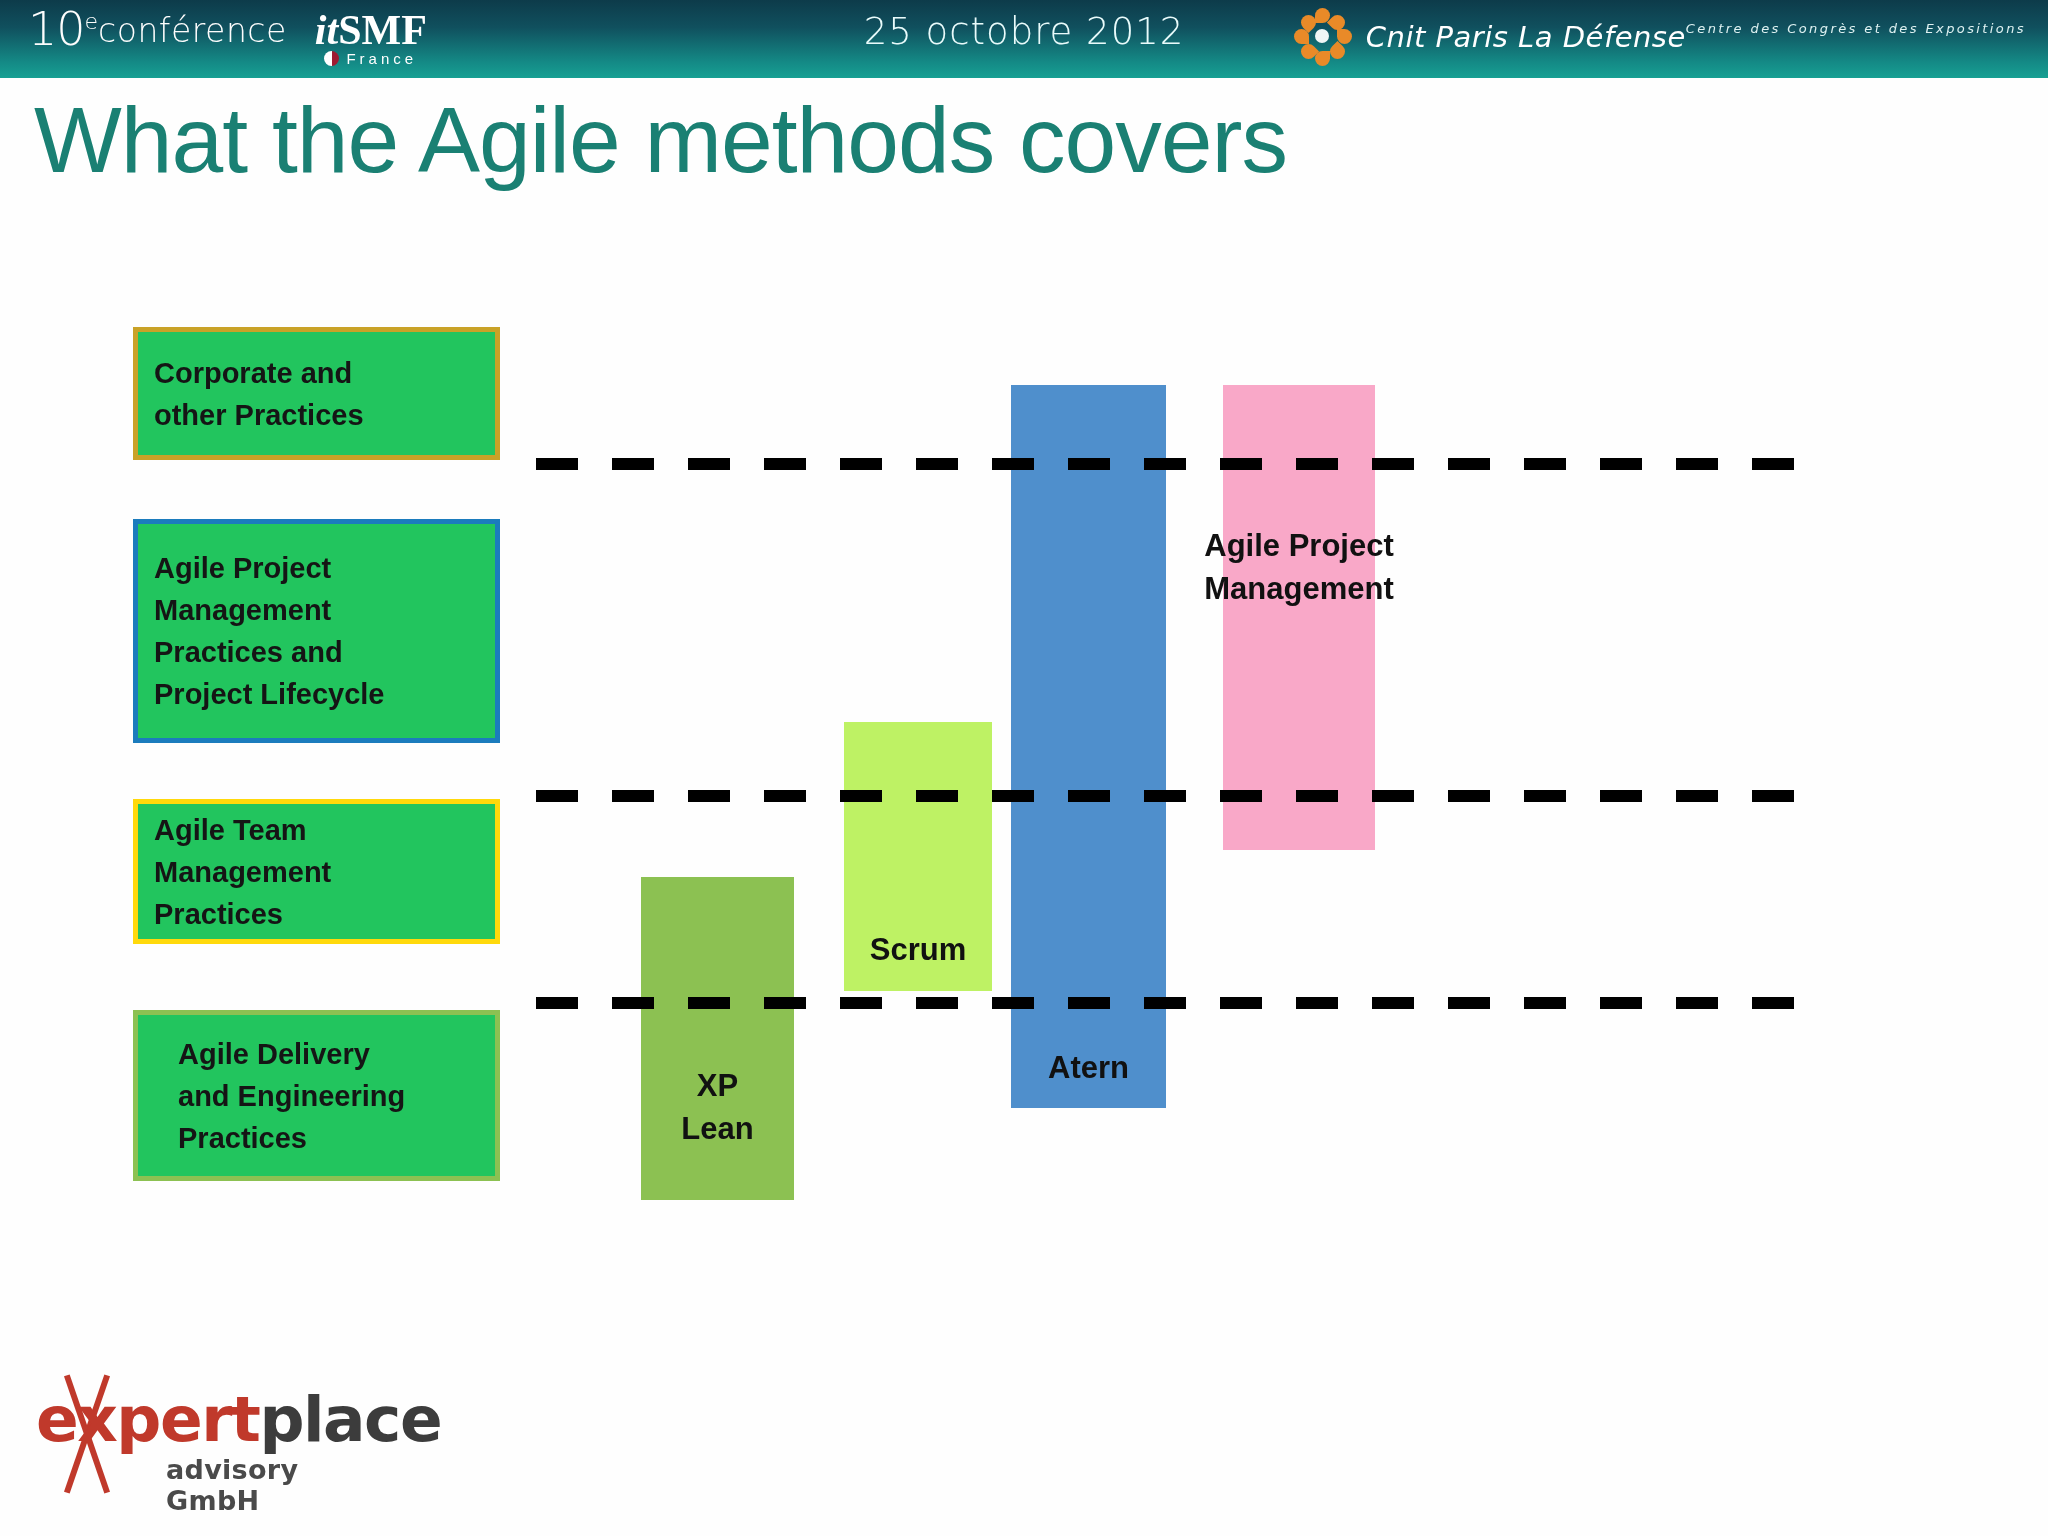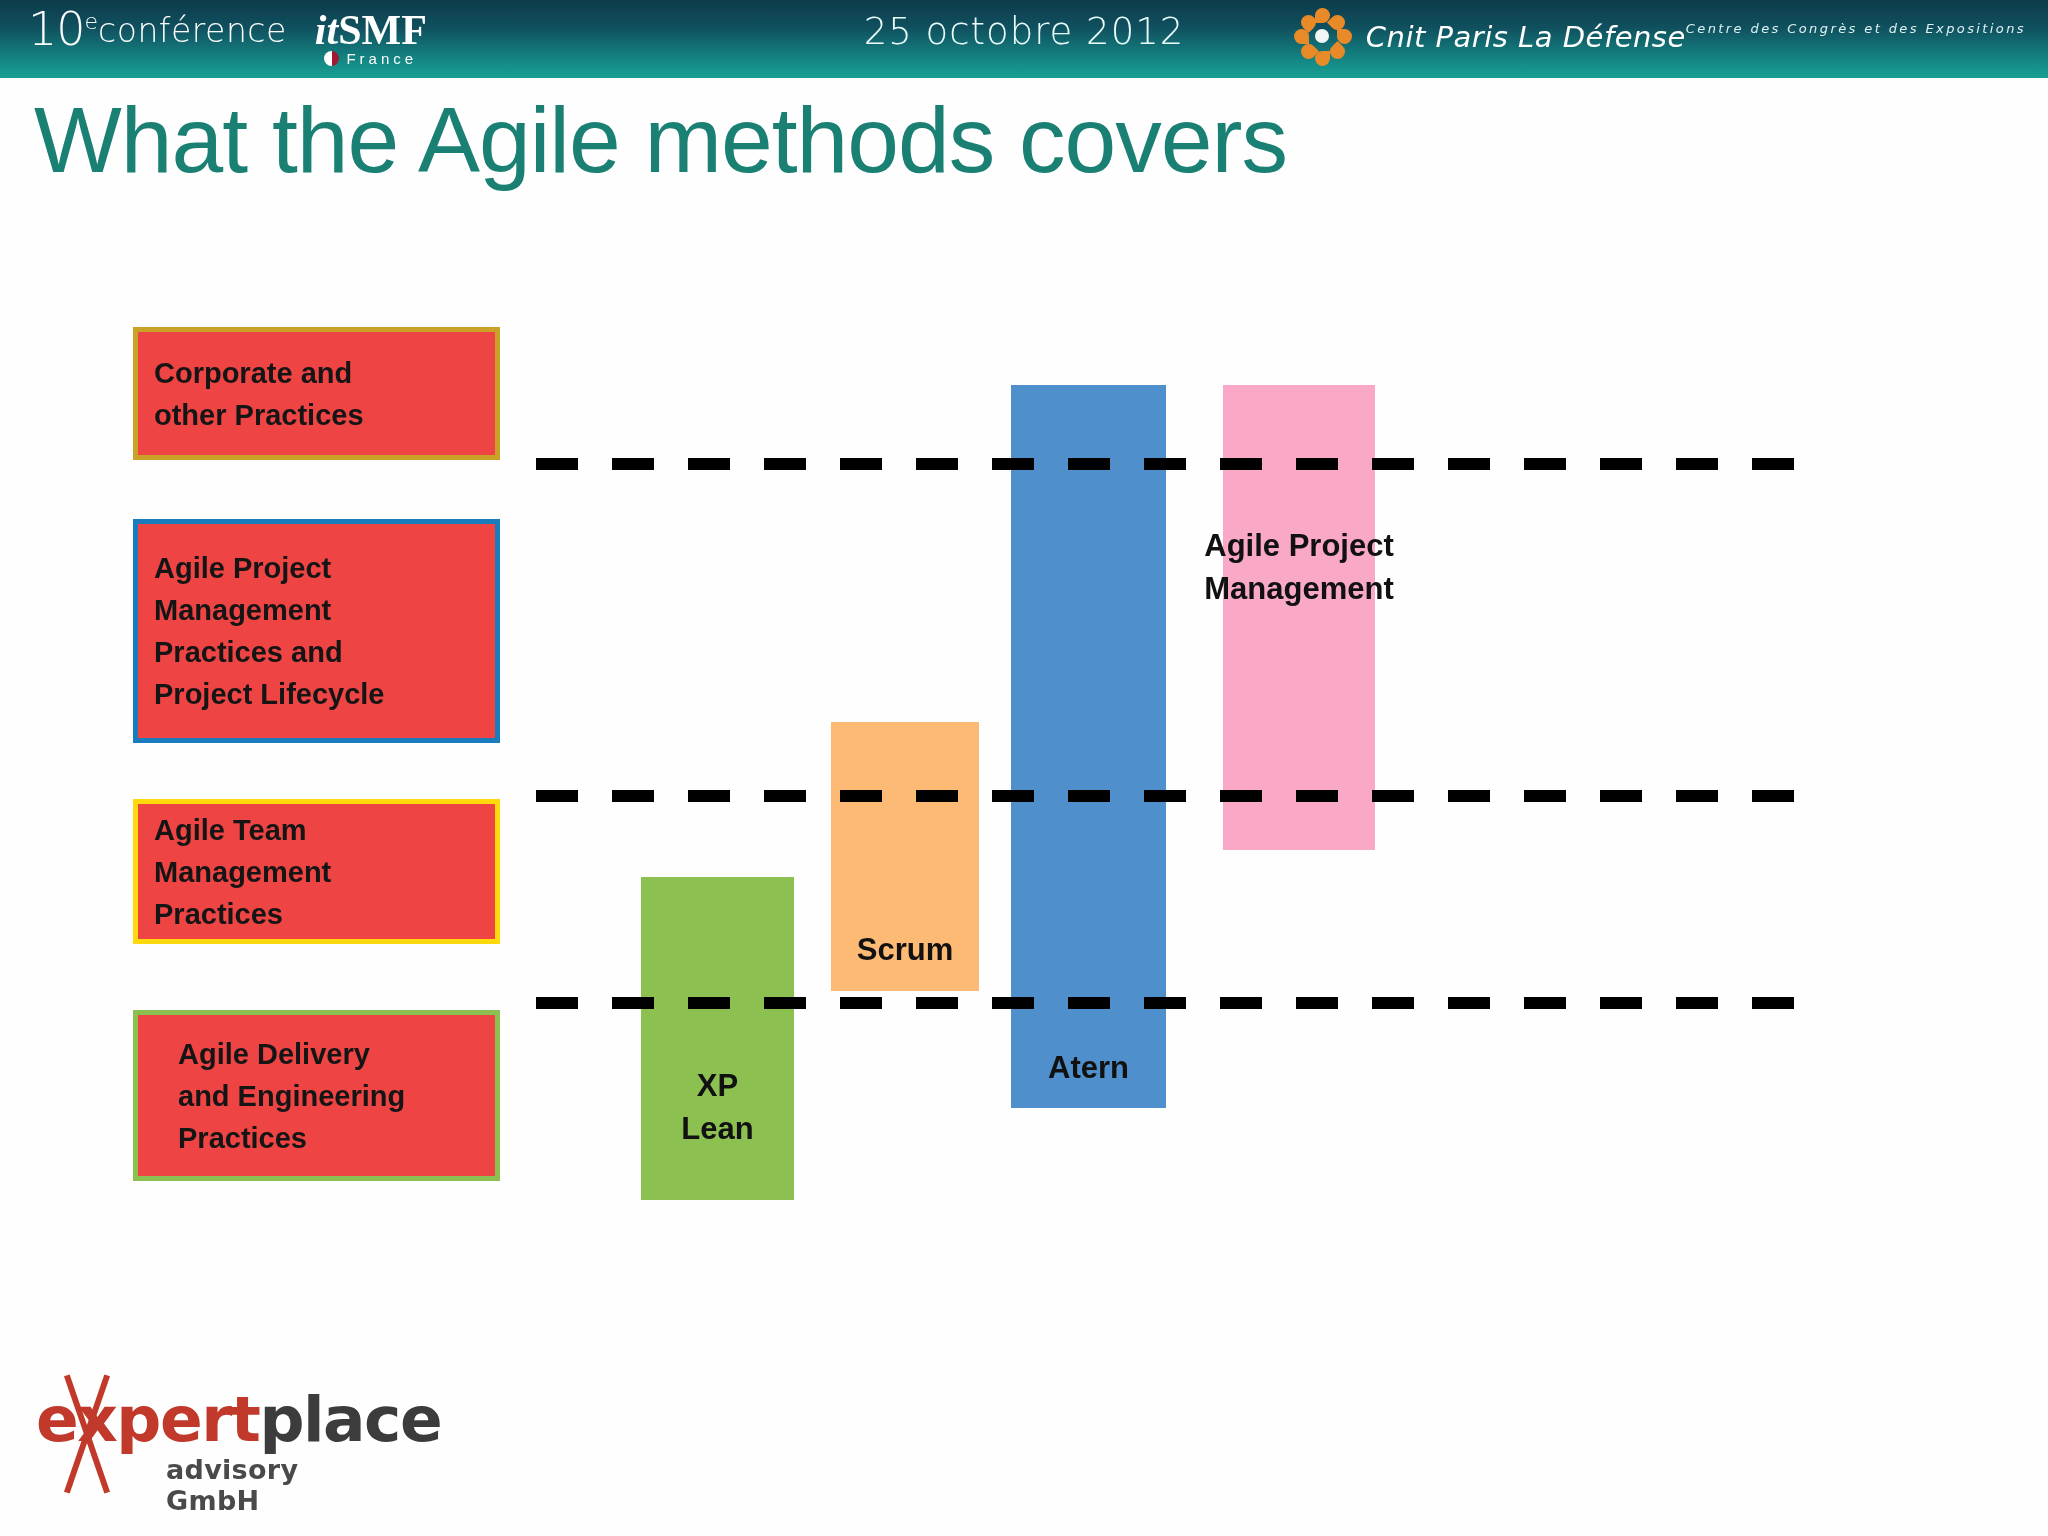--- a/index.html
+++ b/index.html
@@ -73,21 +73,21 @@
   
   .title{
     position:absolute;left:34px;top:88px;
     font-size:93px;line-height:105px;font-weight:400;
     color:#1a8073;letter-spacing:-1px;white-space:nowrap;
     font-family:"Liberation Sans", sans-serif;
   }
 
   
   .legend-box{
-    position:absolute;left:133px;background:#ef4444;
+    position:absolute;left:133px;background:#22c55e;
     box-sizing:border-box;display:flex;align-items:center;
   }
   .legend-box span{
     display:block;padding-left:16px;padding-right:8px;
     font-size:29px;line-height:42px;font-weight:700;color:#151515;
     white-space:pre-line;font-family:"Liberation Sans", sans-serif;
   }
   #lb0{top:327px;width:367px;height:133px;border:5px solid #c9a227;}
   #lb1{top:519px;width:367px;height:224px;border:5px solid #1b7cbd;}
   #lb2{top:799px;width:367px;height:145px;border:5px solid #ffd90b;}
@@ -203,21 +203,21 @@
   <div class="legend-box" id="lb3" style="border-color: rgb(140, 193, 82);">
     <span>Agile Delivery
 and Engineering
 Practices</span>
   </div>
 
   <div class="bar" id="bar-xp" style="background: rgb(140, 193, 82);">
     <div class="bar-label" id="lbl-xp">XP
 Lean</div>
   </div>
-  <div class="bar" id="bar-scrum" style="background: #fdba74;">
+  <div class="bar" id="bar-scrum" style="background: #bef264; margin-left: 13px;">
     <div class="bar-label" id="lbl-scrum">Scrum</div>
   </div>
   <div class="bar" id="bar-atern" style="background: rgb(79, 143, 204);">
     <div class="bar-label" id="lbl-atern">Atern</div>
   </div>
   <div class="bar" id="bar-apm" style="background: rgb(249, 168, 200);">
     <div class="bar-label" id="lbl-apm">Agile Project
 Management</div>
   </div>
 

